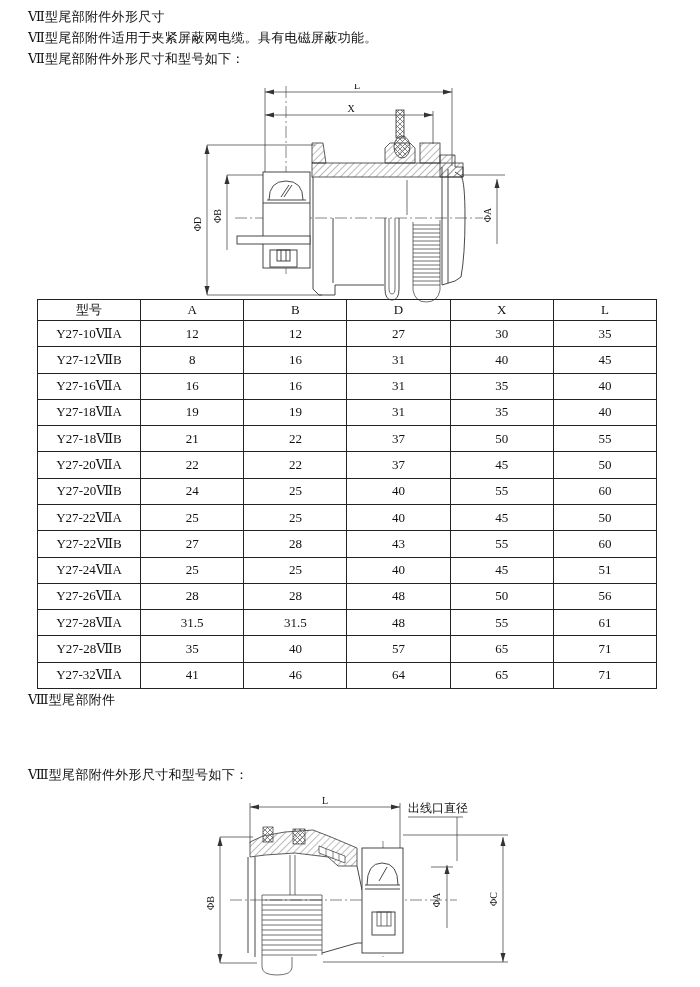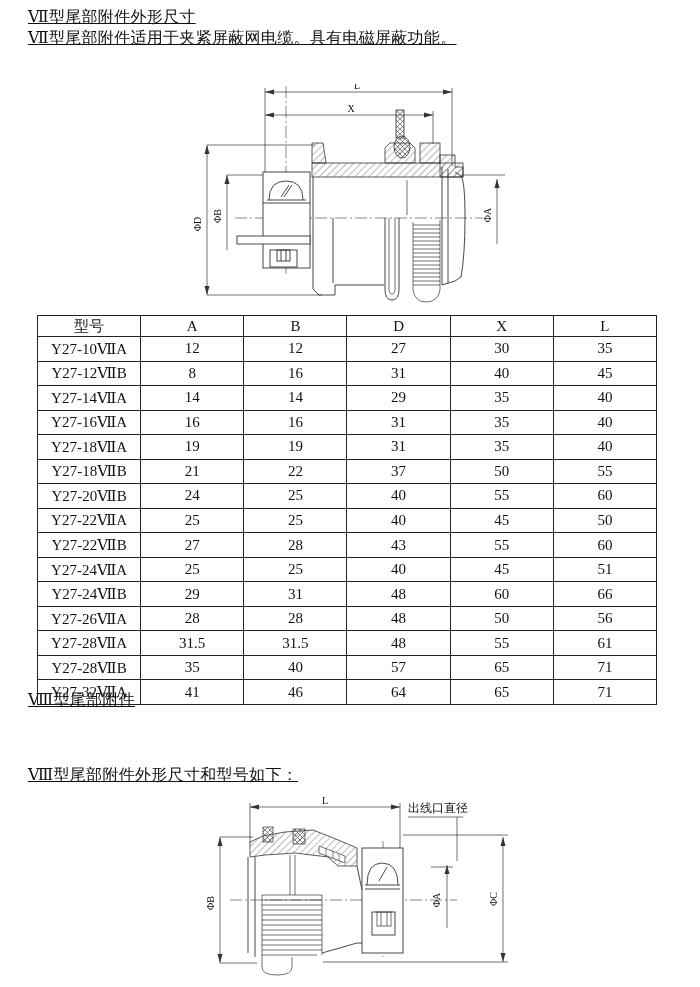--- a/index.html
+++ b/index.html
@@ -7,30 +7,29 @@
     position:relative;
     width:700px;height:987px;
     background:#ffffff;
     font-family:"Liberation Serif","DejaVu Serif",serif;
     color:#111;
     overflow:hidden;
     margin:0 auto;
   }
   .para{
     position:absolute;left:28px;
-    font-size:16px;line-height:15px;
+    font-size:13px;line-height:15px;
     letter-spacing:0.3px;
     white-space:nowrap;
-    text-decoration:underline;
   }
   .dim-table{
-    position:absolute;left:37px;top:315px;
+    position:absolute;left:37px;top:299px;
     width:620px;height:390px;
     border-collapse:collapse;table-layout:fixed;
-    font-size:15px;
+    font-size:13px;
   }
   .dim-table th,.dim-table td{
     border:1px solid #222;
     text-align:center;vertical-align:middle;
     padding:0;font-weight:normal;
     height:20px;
     font-family:"Liberation Serif","DejaVu Serif","DejaVu Sans",serif;
   }
   svg text{
     font-family:"Liberation Serif","DejaVu Serif",serif;
@@ -40,20 +39,21 @@
   .d1{left:185px;top:84px;}
   .d2{left:195px;top:795px;}
 </style>
 </head>
 <body>
 
 <div class="page">
 
   <div class="para" style="top:9px">Ⅶ型尾部附件外形尺寸</div>
   <div class="para" style="top:30px">Ⅶ型尾部附件适用于夹紧屏蔽网电缆。具有电磁屏蔽功能。</div>
+  <div class="para" style="top:51px">Ⅶ型尾部附件外形尺寸和型号如下：</div>
 
   <svg class="drawing d1" width="330" height="228" viewBox="0 0 330 228">
     <defs>
       <marker id="ae" markerWidth="10" markerHeight="7" refX="9" refY="3" orient="auto" markerUnits="userSpaceOnUse">
         <path d="M0,0.5 L9,3 L0,5.5 Z" fill="#333"></path>
       </marker>
       <marker id="as" markerWidth="10" markerHeight="7" refX="0" refY="3" orient="auto" markerUnits="userSpaceOnUse">
         <path d="M9,0.5 L0,3 L9,5.5 Z" fill="#333"></path>
       </marker>
       <pattern id="h1" width="5" height="5" patternUnits="userSpaceOnUse" patternTransform="rotate(45)">
@@ -175,28 +175,20 @@
         </tr>
         <tr>
           <td>Y27-12ⅦB</td>
           <td>8</td>
           <td>16</td>
           <td>31</td>
           <td>40</td>
           <td>45</td>
         </tr>
         <tr>
-          <td>Y27-14ⅦA</td>
-          <td>14</td>
-          <td>14</td>
-          <td>29</td>
-          <td>35</td>
-          <td>40</td>
-        </tr>
-        <tr>
           <td>Y27-16ⅦA</td>
           <td>16</td>
           <td>16</td>
           <td>31</td>
           <td>35</td>
           <td>40</td>
         </tr>
         <tr>
           <td>Y27-18ⅦA</td>
           <td>19</td>
@@ -207,20 +199,28 @@
         </tr>
         <tr>
           <td>Y27-18ⅦB</td>
           <td>21</td>
           <td>22</td>
           <td>37</td>
           <td>50</td>
           <td>55</td>
         </tr>
         <tr>
+          <td>Y27-20ⅦA</td>
+          <td>22</td>
+          <td>22</td>
+          <td>37</td>
+          <td>45</td>
+          <td>50</td>
+        </tr>
+        <tr>
           <td>Y27-20ⅦB</td>
           <td>24</td>
           <td>25</td>
           <td>40</td>
           <td>55</td>
           <td>60</td>
         </tr>
         <tr>
           <td>Y27-22ⅦA</td>
           <td>25</td>
@@ -237,28 +237,20 @@
           <td>55</td>
           <td>60</td>
         </tr>
         <tr>
           <td>Y27-24ⅦA</td>
           <td>25</td>
           <td>25</td>
           <td>40</td>
           <td>45</td>
           <td>51</td>
-        </tr>
-        <tr>
-          <td>Y27-24ⅦB</td>
-          <td>29</td>
-          <td>31</td>
-          <td>48</td>
-          <td>60</td>
-          <td>66</td>
         </tr>
         <tr>
           <td>Y27-26ⅦA</td>
           <td>28</td>
           <td>28</td>
           <td>48</td>
           <td>50</td>
           <td>56</td>
         </tr>
         <tr>

